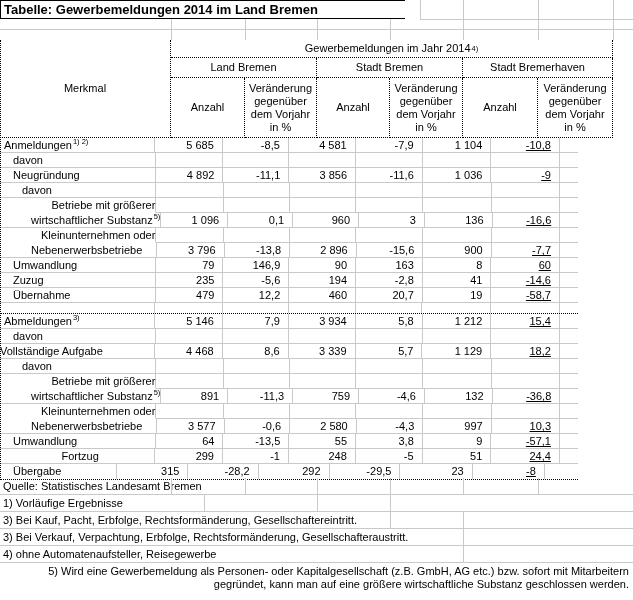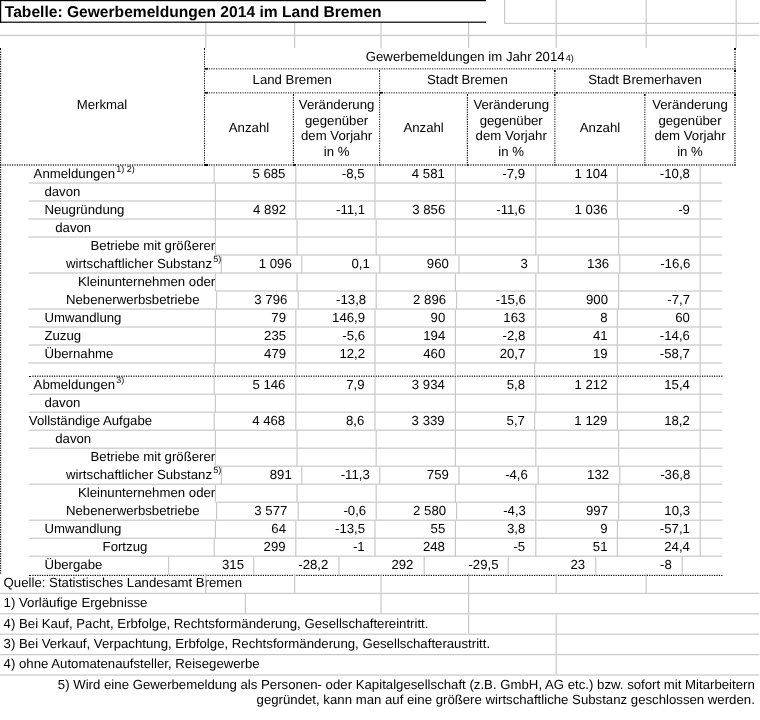--- a/index.html
+++ b/index.html
@@ -22,26 +22,26 @@
     border-right:1px dotted #000; border-bottom:1px dotted #000; background:#fff; }
   .t-top { position:absolute; left:0; top:40px; width:613px; height:1px;
     border-top:1px dotted #000; }
   .t-left { position:absolute; left:0; top:40px; height:438px; width:1px;
     border-left:1px dotted #000; z-index:5; }
 
   sup { font-size:7.5px; vertical-align:super; line-height:0; margin-left:1px; }
 
   
   .tbody { position:absolute; left:0; top:138px; width:633px; font-size:11px; }
-  .trow { display:flex; width:578px;margin-left:24px; }
+  .trow { display:flex; width:578px; }
   .trow > div { height:15px; line-height:14px; border-bottom:1px solid #c9c9c9;
     border-right:1px solid #c9c9c9; white-space:nowrap; }
   .c-label { width:171px; }
   .c-v0 { width:74px; } .c-v1 { width:72px; } .c-v2 { width:73px; }
-  .c-v3 { width:73px; } .c-v4 { width:75px; } .c-v5 { width:75px; }
+  .c-v3 { width:73px; } .c-v4 { width:75px; } .c-v5 { width:75px;text-decoration:underline; }
   .c-val { text-align:right; padding-right:8px; }
   .c-sliver { width:20px; border-right:none !important; }
   .trow .nosep { border-bottom-color:transparent;text-align:right; }
   .trow.gap > div { height:10px; border-bottom:none; }
   .trow.gap { border-bottom:1px dotted #000; }
   .trow.last > div { border-bottom:none; }
   .trow.last { border-bottom:1px dotted #000;gap:20px; }
 
   
   .footer { position:absolute; left:0; top:478px; width:633px; font-size:11px; }
@@ -354,19 +354,19 @@
         <div class="c-val c-v3">-29,5</div>
         <div class="c-val c-v4">23</div>
         <div class="c-val c-v5">-8</div>
         <div class="c-sliver"></div>
       </div>
     </div>
 
   <div class="footer">
       <div class="frow"><span>Quelle: Statistisches Landesamt Bremen</span><div class="fv" style="left: 171px;"></div><div class="fv" style="left: 245px;"></div><div class="fv" style="left: 317px;"></div><div class="fv" style="left: 390px;"></div><div class="fv" style="left: 463px;"></div><div class="fv" style="left: 538px;"></div></div>
       <div class="frow"><span>1) Vorläufige Ergebnisse</span><div class="fv" style="left: 204px;"></div><div class="fv" style="left: 317px;"></div><div class="fv" style="left: 390px;"></div></div>
-      <div class="frow"><span>4) Bei Kauf, Pacht, Erbfolge, Rechtsformänderung, Gesellschaftereintritt.</span><div class="fv" style="left: 390px;"></div><div class="fv" style="left: 463px;"></div></div>
+      <div class="frow"><span>3) Bei Kauf, Pacht, Erbfolge, Rechtsformänderung, Gesellschaftereintritt.</span><div class="fv" style="left: 390px;"></div><div class="fv" style="left: 463px;"></div></div>
       <div class="frow"><span>3) Bei Verkauf, Verpachtung, Erbfolge, Rechtsformänderung, Gesellschafteraustritt.</span><div class="fv" style="left: 463px;"></div></div>
       <div class="frow"><span>4) ohne Automatenaufsteller, Reisegewerbe</span><div class="fv" style="left: 463px;"></div></div>
       <div class="frow last"><span>5) Wird eine Gewerbemeldung als Personen- oder Kapitalgesellschaft (z.B. GmbH, AG etc.) bzw. sofort mit Mitarbeitern gegründet, kann man auf eine größere wirtschaftliche Substanz geschlossen werden.</span></div>
     </div>
 
 </div>
 
 </body></html>

